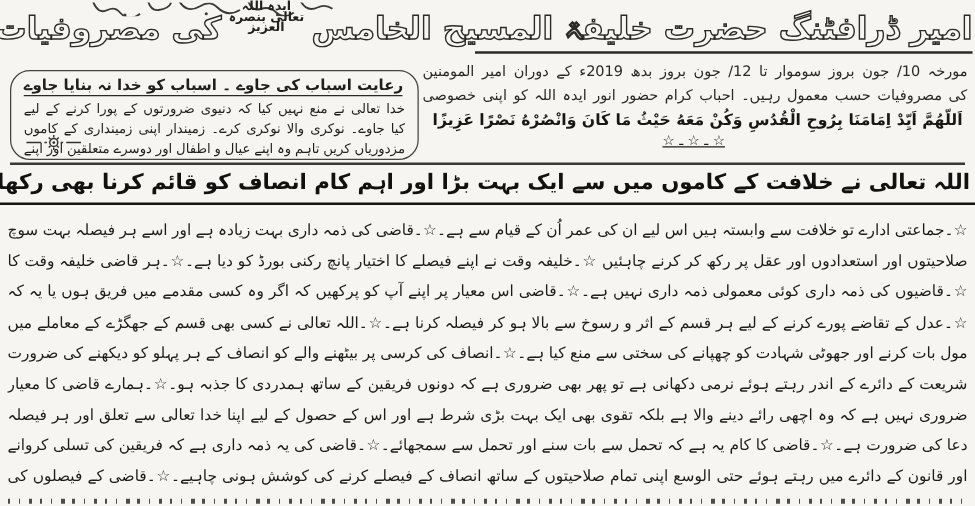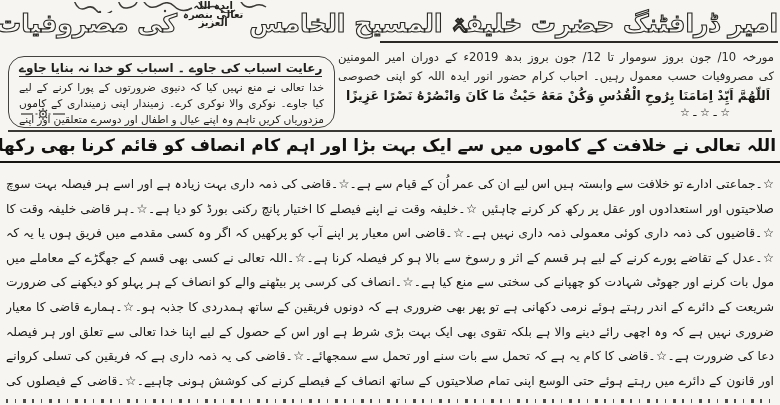--- a/index.html
+++ b/index.html
@@ -48,22 +48,22 @@
   .meta{position:absolute;top:48px;right:6px;width:436px;direction:rtl;}
   .meta-line{height:18.6px;line-height:18.6px;overflow:hidden;
     font-size:11.6px;letter-spacing:-0.2px;
     text-align:justify;text-align-last:justify;color:#2a2926;}
   .prayer{
     position:absolute;top:88px;right:10px;width:330px;height:17px;
     direction:rtl;text-align:right;white-space:nowrap;overflow:visible;
     font-size:12.5px;font-weight:bold;color:#181714;
   }
   .stars{
-    position:absolute;top:106px;left:430px;width:300px;height:14px;
-    text-align:right;font-size:11px;letter-spacing:1px;color:#1d1c1a;
+    position:absolute;top:106px;left:405px;width:300px;height:14px;
+    text-align:center;font-size:11px;letter-spacing:1px;color:#1d1c1a;text-decoration:underline;
   }
   
   .full-rule{position:absolute;top:130px;left:8px;right:8px;height:1.6px;background:#3a3936;}
   .headline{
     position:absolute;top:135px;left:0;right:0;height:34px;
     direction:rtl;text-align:center;white-space:nowrap;
   }
   .headline span{
     display:inline-block;font-size:17px;font-weight:bold;letter-spacing:-0.4px;
     padding:0 4px 6px 4px;border-bottom:2.6px solid #161512;color:#121110;

